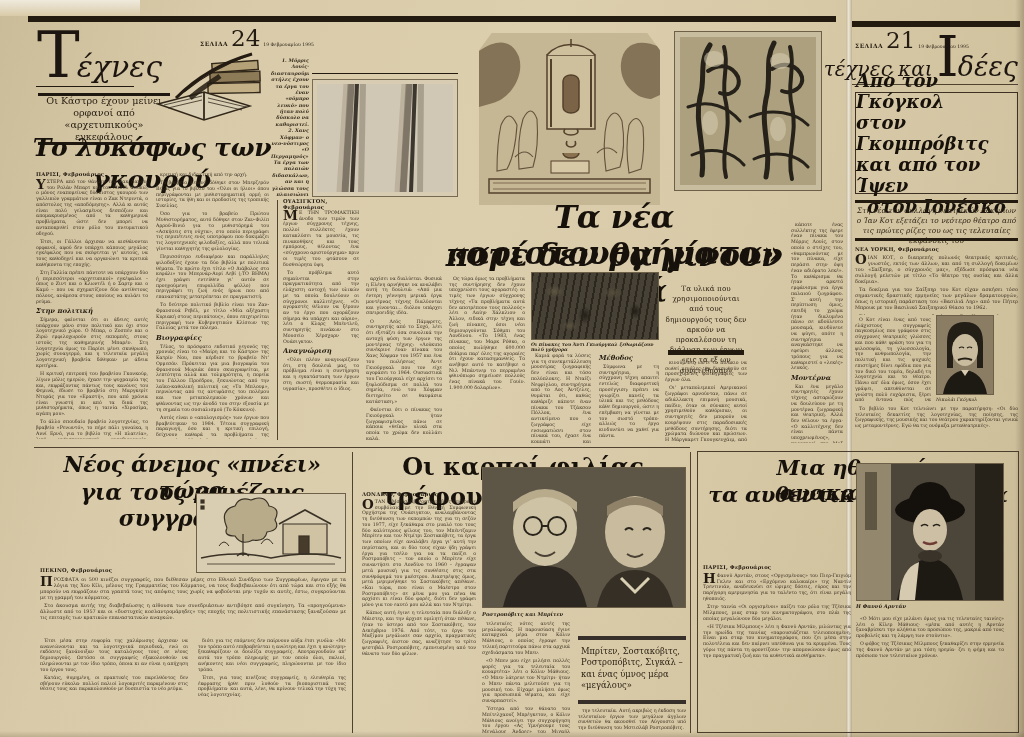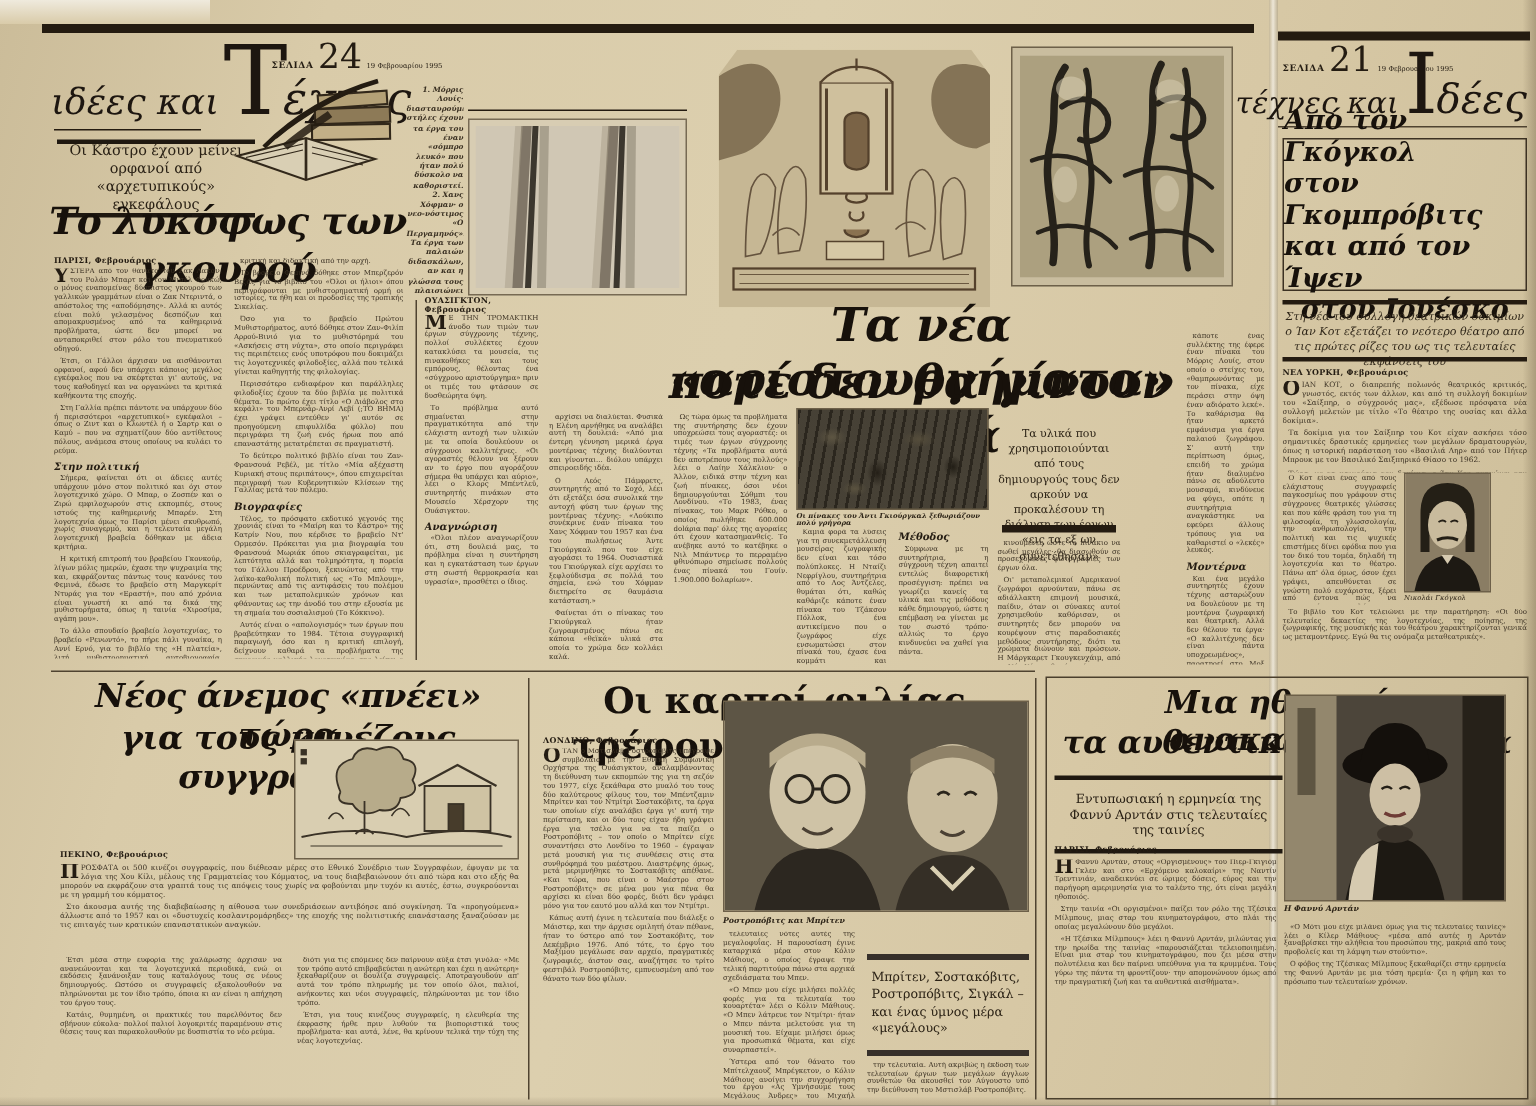--- a/index.html
+++ b/index.html
@@ -68,27 +68,26 @@
 <div id="sheet">
 
   <div class="abs noi" id="corner-light"></div>
   <div class="abs noi" id="fold"></div>
   <div class="abs noi" id="edge-r"></div>
   <div class="abs noi" id="edge-b"></div>
 
   <div class="abs rule" style="left:28px;top:16px;width:808px;height:6px;"></div>
   <div class="abs rule" style="left:852px;top:21px;width:168px;height:6px;"></div>
 
-  <div class="abs pageinfo" style="left:181px;top:28px;">
+  <div class="abs pageinfo" style="left:200px;top:28px;">
     <span class="pi-word">ΣΕΛΙΔΑ</span>
     <span class="pi-num">24</span>
     <span class="pi-date">19 Φεβρουαρίου 1995</span>
   </div>
   <div class="abs mastrow" style="left:34px;top:28px;">
-    <span class="mast-pre" style="font-size:24px;">ιδέες και</span>
     <span class="mast-big" style="font-size:64px;line-height:54px;margin-left:3px;">Τ</span>
     <span class="mast-rest" style="font-size:30px;margin-left:-3px;">έχνες</span>
   </div>
   <div class="abs rule" style="left:36px;top:86px;width:98px;height:1px;"></div>
 
   <div class="abs" style="left:146px;top:52px;width:120px;height:84px;">
     <svg width="120" height="84" viewBox="0 0 120 84">
       <g stroke="#32281a" fill="none" stroke-width="1.4">
         <rect x="66" y="10" width="46" height="9" fill="#b4a177" transform="rotate(-4 89 14)"></rect>
         <rect x="64" y="20" width="50" height="10" fill="#8d7a57" transform="rotate(-2 89 25)"></rect>
@@ -338,21 +337,20 @@
   <div class="abs pq-box" style="left:578px;top:636px;width:108px;height:68px;">
     <span>Μπρίτεν, Σοστακόβιτς, Ροστροπόβιτς, Σιγκάλ – και ένας ύμνος μέρα «μεγάλους»</span>
   </div>
   <div class="abs txtcol" style="left:578px;top:708px;width:108px;height:25px;">
       <p class="bp">την τελευταία. Αυτή ακριβώς η έκδοση των τελευταίων έργων των μεγάλων άγγλων συνθετών θα ακουσθεί τον Αύγουστο υπό την διεύθυνση του Μστισλάβ Ροστροπόβιτς.</p>
     </div>
 
   <div class="abs" style="left:697px;top:451px;width:322px;height:282px;border:1px solid #4a3f2c;box-sizing:border-box;"></div>
   <div class="abs hl" style="left:699px;top:455px;width:318px;height:27px;font-size:21px;line-height:25px;">Μια ηθοποιός ανακαλύπτει</div>
   <div class="abs hl" style="left:699px;top:482px;width:318px;height:27px;font-size:21px;line-height:25px;">τα αυθεντικά αισθήματα</div>
-  <div class="abs kicker" style="left:703px;top:517px;width:148px;height:40px;font-size:8.4px;line-height:1.3;">Εντυπωσιακή η ερμηνεία της Φαννύ Αρντάν στις τελευταίες της ταινίες</div>
   <div class="abs plain" style="left:856px;top:463px;width:148px;height:138px;">
     <svg width="146" height="136" viewBox="0 0 146 136">
       <rect width="146" height="136" fill="#4c453a"></rect>
       <rect x="0" width="34" height="136" fill="#93876d"></rect>
       <rect x="6" y="10" width="10" height="60" fill="#3d3positive62b" opacity="0"></rect>
       <rect x="8" y="8" width="12" height="58" fill="#5e5542"></rect>
       <rect x="118" y="0" width="28" height="136" fill="#262119"></rect>
       <path d="M38 46 a35 14 0 0 0 70 0 a35 14 0 0 0 -70 0" fill="#14100c"></path>
       <path d="M50 44 Q54 18 73 18 Q92 18 96 44 Z" fill="#14100c"></path>
       <ellipse cx="73" cy="66" rx="17" ry="21" fill="#cdbfa4"></ellipse>

